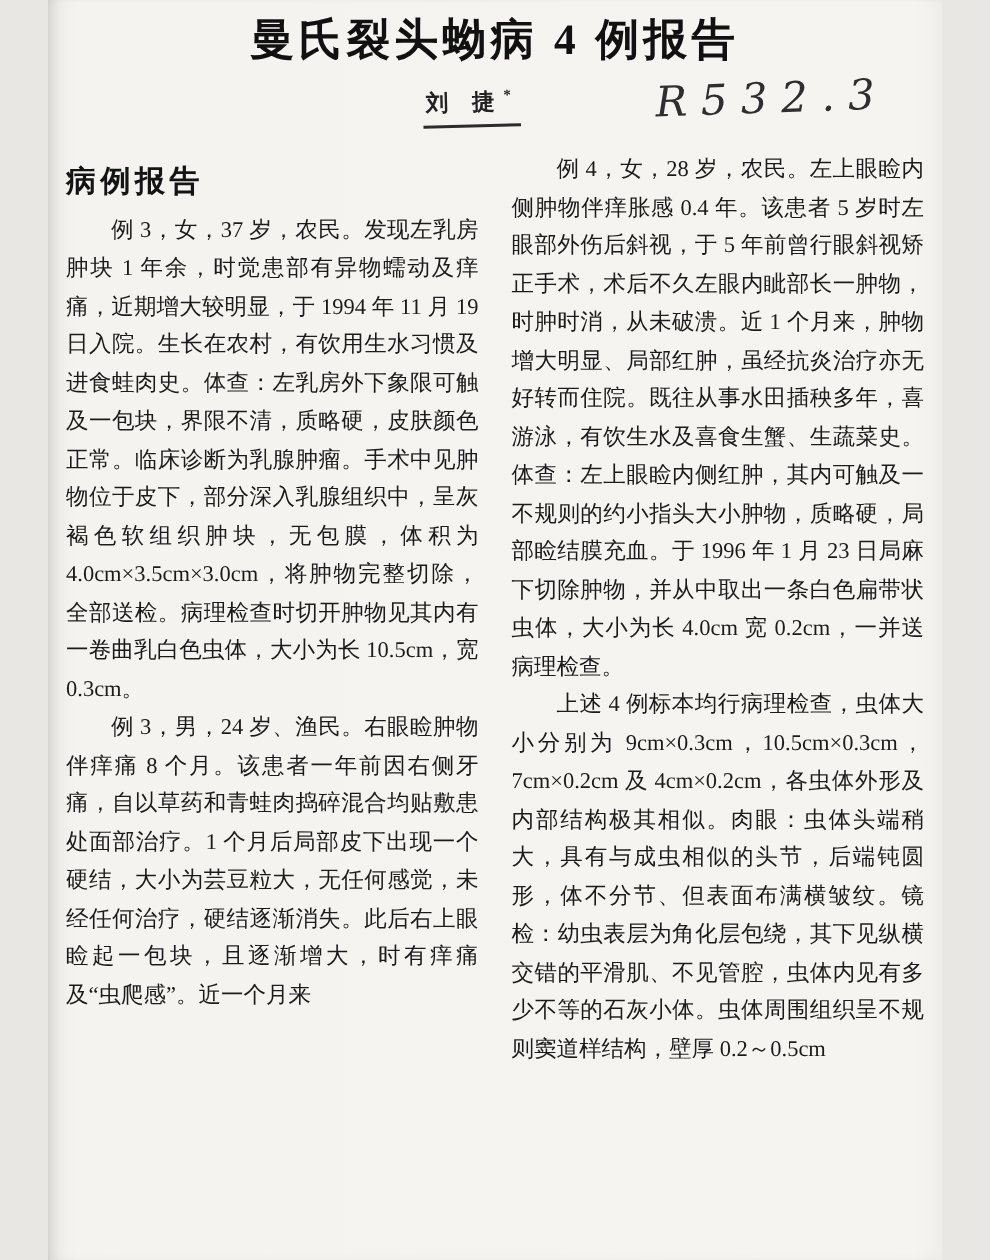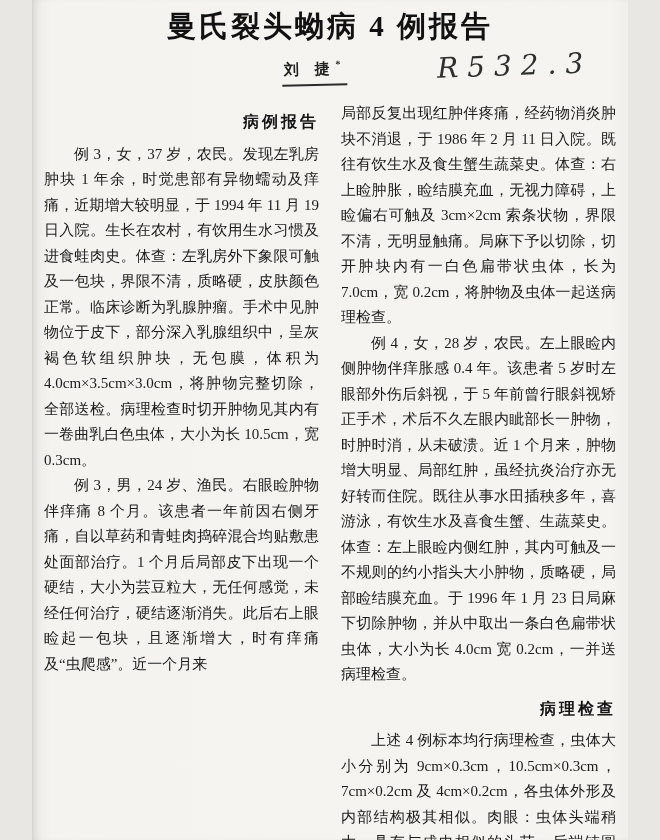--- a/index.html
+++ b/index.html
@@ -27,21 +27,21 @@
     font-family:"DejaVu Serif",serif;font-style:italic;
     font-size:28px;letter-spacing:9px;color:#2e2e2e;
     transform:rotate(-2deg);
   }
   .columns{display:flex;gap:22px;padding:4px 12px 0 12px;height:768px;overflow:hidden;}
   .col{flex:1;font-size:15px;line-height:25.5px;text-align:justify;}
   .col p{margin:0;text-indent:2em;}
   .col p.cont{text-indent:0;}
   .sec-heading{
     font-family:"Liberation Sans","DejaVu Sans",sans-serif;
-    font-size:16px;font-weight:700;text-align:right;
+    font-size:20px;font-weight:700;text-align:left;
     letter-spacing:3px;margin:8px 0 7px 0;color:#141414;
   }
 </style>
 </head>
 <body>
 
 <div class="page">
 
   <h1 class="title">曼氏裂头蚴病 4 例报告</h1>
 
@@ -52,21 +52,19 @@
 
   <div class="columns">
 
     <div class="col">
       <h2 class="sec-heading">病例报告</h2>
       <p>例 3，女，37 岁，农民。发现左乳房肿块 1 年余，时觉患部有异物蠕动及痒痛，近期增大较明显，于 1994 年 11 月 19 日入院。生长在农村，有饮用生水习惯及进食蛙肉史。体查：左乳房外下象限可触及一包块，界限不清，质略硬，皮肤颜色正常。临床诊断为乳腺肿瘤。手术中见肿物位于皮下，部分深入乳腺组织中，呈灰褐色软组织肿块，无包膜，体积为 4.0cm×3.5cm×3.0cm，将肿物完整切除，全部送检。病理检查时切开肿物见其内有一卷曲乳白色虫体，大小为长 10.5cm，宽 0.3cm。</p>
       <p>例 3，男，24 岁、渔民。右眼睑肿物伴痒痛 8 个月。该患者一年前因右侧牙痛，自以草药和青蛙肉捣碎混合均贴敷患处面部治疗。1 个月后局部皮下出现一个硬结，大小为芸豆粒大，无任何感觉，未经任何治疗，硬结逐渐消失。此后右上眼睑起一包块，且逐渐增大，时有痒痛及“虫爬感”。近一个月来</p>
     </div>
 
     <div class="col">
-      <p class="cont">局部反复出现红肿伴疼痛，经药物消炎肿块不消退，于 1986 年 2 月 11 日入院。既往有饮生水及食生蟹生蔬菜史。体查：右上睑肿胀，睑结膜充血，无视力障碍，上睑偏右可触及 3cm×2cm 索条状物，界限不清，无明显触痛。局麻下予以切除，切开肿块内有一白色扁带状虫体，长为 7.0cm，宽 0.2cm，将肿物及虫体一起送病理检查。</p>
       <p>例 4，女，28 岁，农民。左上眼睑内侧肿物伴痒胀感 0.4 年。该患者 5 岁时左眼部外伤后斜视，于 5 年前曾行眼斜视矫正手术，术后不久左眼内眦部长一肿物，时肿时消，从未破溃。近 1 个月来，肿物增大明显、局部红肿，虽经抗炎治疗亦无好转而住院。既往从事水田插秧多年，喜游泳，有饮生水及喜食生蟹、生蔬菜史。体查：左上眼睑内侧红肿，其内可触及一不规则的约小指头大小肿物，质略硬，局部睑结膜充血。于 1996 年 1 月 23 日局麻下切除肿物，并从中取出一条白色扁带状虫体，大小为长 4.0cm 宽 0.2cm，一并送病理检查。</p>
-      <h2 class="sec-heading">病理检查</h2>
       <p>上述 4 例标本均行病理检查，虫体大小分别为 9cm×0.3cm，10.5cm×0.3cm，7cm×0.2cm 及 4cm×0.2cm，各虫体外形及内部结构极其相似。肉眼：虫体头端稍大，具有与成虫相似的头节，后端钝圆形，体不分节、但表面布满横皱纹。镜检：幼虫表层为角化层包绕，其下见纵横交错的平滑肌、不见管腔，虫体内见有多少不等的石灰小体。虫体周围组织呈不规则窦道样结构，壁厚 0.2～0.5cm</p>
 
     </div>
 
   </div>
 </div>
 
 </body></html>

